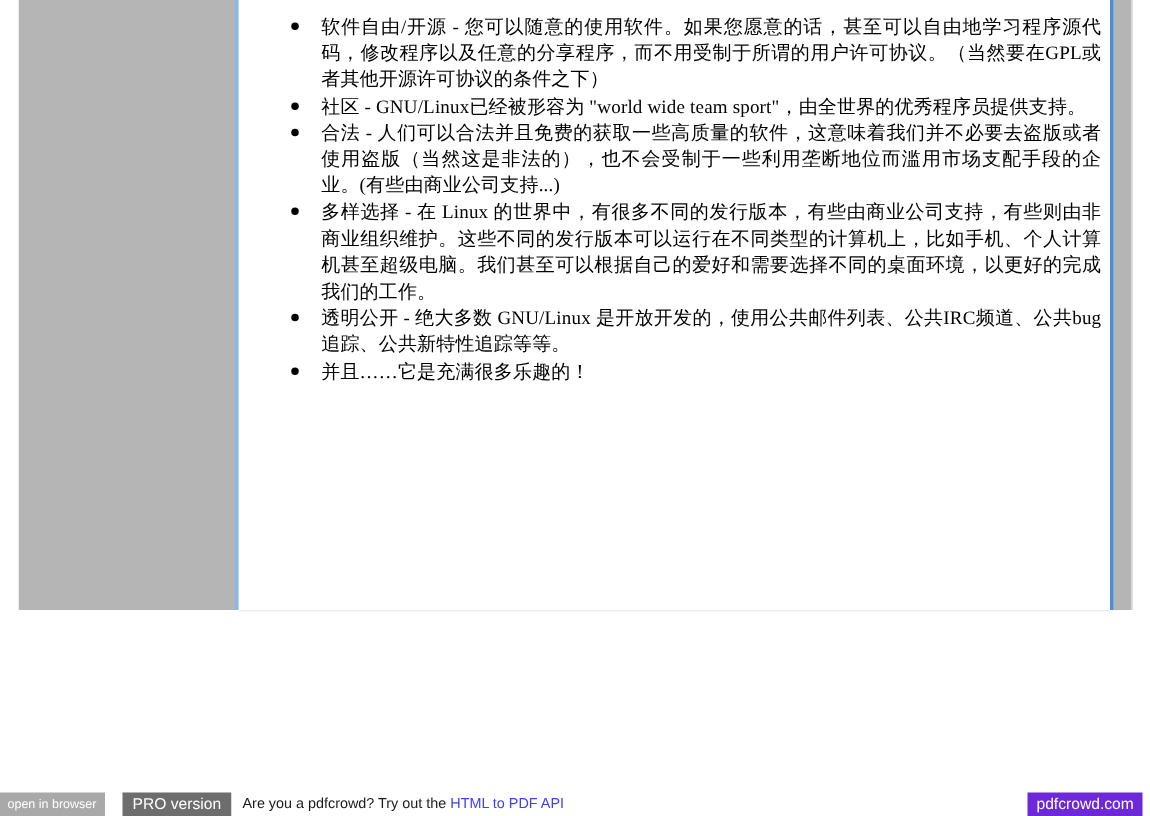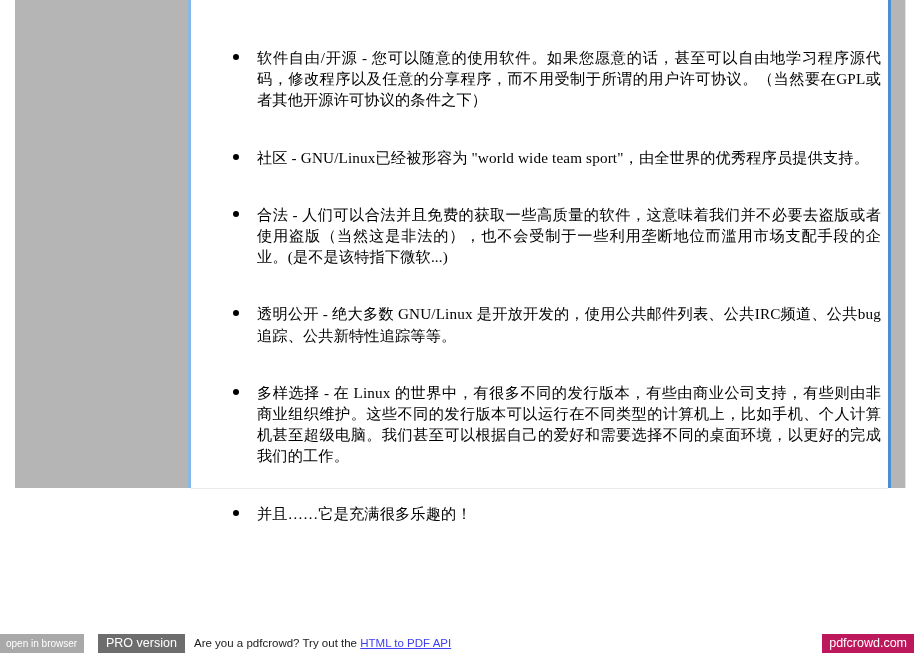--- a/index.html
+++ b/index.html
@@ -99,21 +99,20 @@
     position: absolute;
     left: 2px;
     top: 7px;
     width: 6px;
     height: 6px;
     border-radius: 50%;
     background: #000000;
   }
   .bullet-item .txt {
     display: block;
-    margin-top: 36px;
   }
   .bullet-item.last .txt { text-align: left; font-family: Liberation Serif, serif; }
 
   
   #bottom-bar {
     position: absolute;
     left: 0;
     top: 634px;
     width: 920px;
     height: 19px;
@@ -148,32 +147,31 @@
     left: 194px;
     top: 0;
     height: 19px;
     line-height: 19px;
     color: #1a1a1a;
     font-size: 11.5px;
     white-space: nowrap;
   }
   #html-to-pdf-link {
     color: #4040f0;
-    text-decoration: underline;
     font-size: 11.5px;
     cursor: pointer;
   }
   #pdfcrowd {
     position: absolute;
     right: 6px;
     top: 0;
     height: 19px;
     line-height: 19px;
     padding: 0 7px;
-    background: #be185d;
+    background: #6d28d9;
     color: #ffffff;
     font-size: 12.5px;
     white-space: nowrap;
   }
 </style>
 </head>
 <body>
 
 <div id="viewer">
 
@@ -185,29 +183,29 @@
       <li class="bullet-item">
         <span class="dot"></span>
         <span class="txt">软件自由/开源 - 您可以随意的使用软件。如果您愿意的话，甚至可以自由地学习程序源代码，修改程序以及任意的分享程序，而不用受制于所谓的用户许可协议。（当然要在GPL或者其他开源许可协议的条件之下）</span>
       </li>
       <li class="bullet-item">
         <span class="dot"></span>
         <span class="txt">社区 - GNU/Linux已经被形容为 "world wide team sport"，由全世界的优秀程序员提供支持。</span>
       </li>
       <li class="bullet-item">
         <span class="dot"></span>
-        <span class="txt">合法 - 人们可以合法并且免费的获取一些高质量的软件，这意味着我们并不必要去盗版或者使用盗版（当然这是非法的），也不会受制于一些利用垄断地位而滥用市场支配手段的企业。(是不是该特指下微软...)</span>
+        <span class="txt">合法 - 人们可以合法并且免费的获取一些高质量的软件，这意味着我们并不必要去盗版或者使用盗版（当然这是非法的），也不会受制于一些利用垄断地位而滥用市场支配手段的企业。(有些由商业公司支持...)</span>
+      </li>
+      <li class="bullet-item">
+        <span class="dot"></span>
+        <span class="txt">多样选择 - 在 Linux 的世界中，有很多不同的发行版本，有些由商业公司支持，有些则由非商业组织维护。这些不同的发行版本可以运行在不同类型的计算机上，比如手机、个人计算机甚至超级电脑。我们甚至可以根据自己的爱好和需要选择不同的桌面环境，以更好的完成我们的工作。</span>
       </li>
       <li class="bullet-item">
         <span class="dot"></span>
         <span class="txt">透明公开 - 绝大多数 GNU/Linux 是开放开发的，使用公共邮件列表、公共IRC频道、公共bug追踪、公共新特性追踪等等。</span>
-      </li>
-      <li class="bullet-item">
-        <span class="dot"></span>
-        <span class="txt">多样选择 - 在 Linux 的世界中，有很多不同的发行版本，有些由商业公司支持，有些则由非商业组织维护。这些不同的发行版本可以运行在不同类型的计算机上，比如手机、个人计算机甚至超级电脑。我们甚至可以根据自己的爱好和需要选择不同的桌面环境，以更好的完成我们的工作。</span>
       </li>
       <li class="bullet-item last">
         <span class="dot"></span>
         <span class="txt">并且……它是充满很多乐趣的！</span>
       </li>
     </ul>
   </div>
 
   <div id="right-divider"></div>
   <div id="right-margin-panel"></div>

